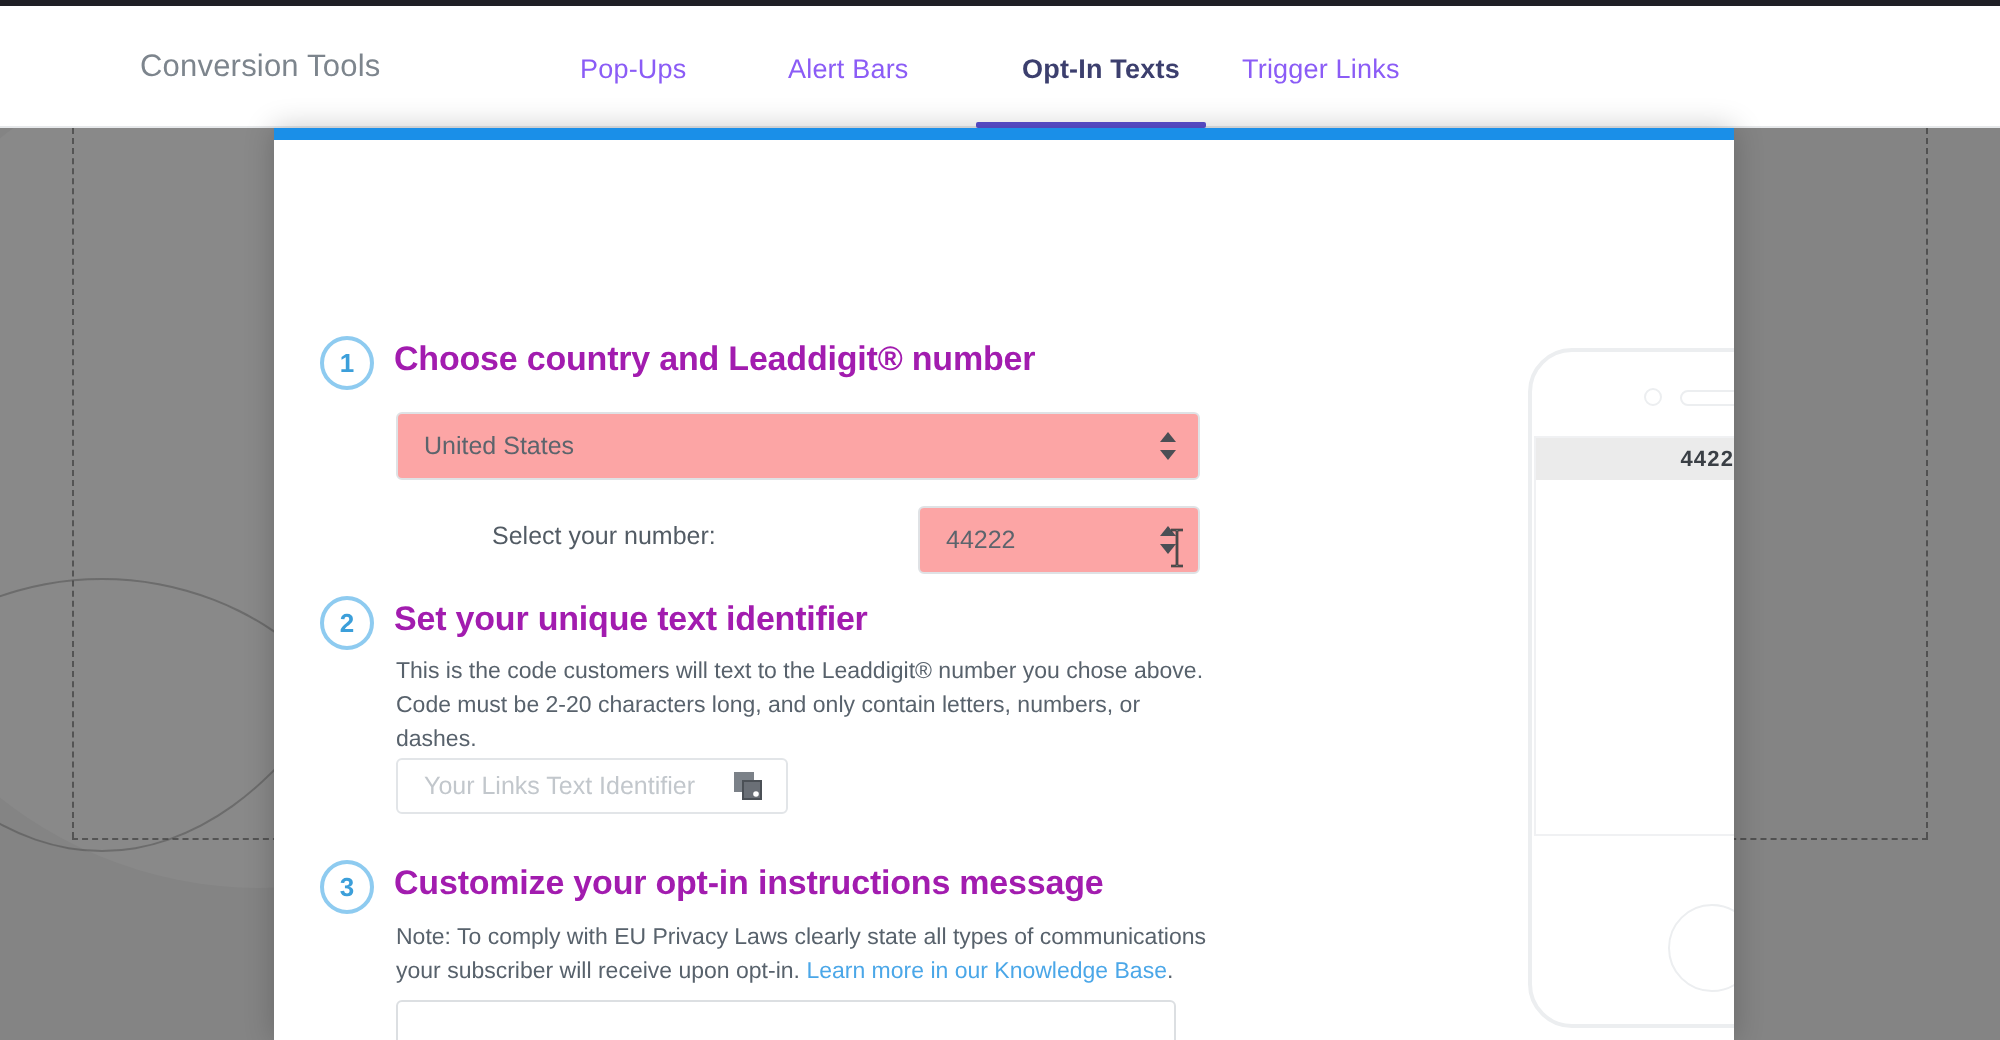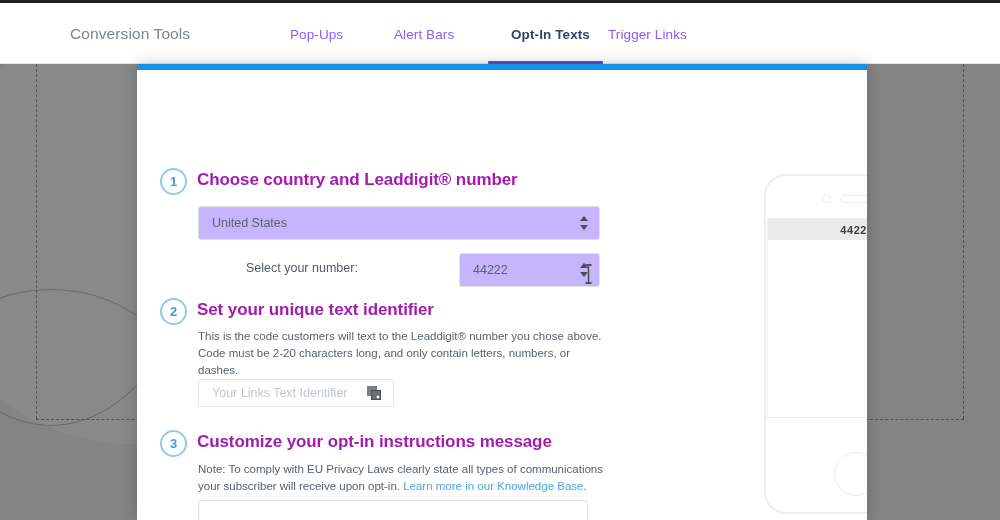--- a/index.html
+++ b/index.html
@@ -175,21 +175,21 @@
   .helper a {
     color: #4ba7e8;
     text-decoration: none;
     font-weight: normal;
   }
 
   
   .select-box {
     position: absolute;
     box-sizing: border-box;
-    background: #c4b5fd;
+    background: #fca5a5;
     border: 1px solid #dfe2e5;
     border-radius: 3px;
     display: flex;
     align-items: center;
   }
   .select-value {
     font-size: 12.5px;
     color: #5c646c;
     padding-left: 13px;
     white-space: nowrap;
@@ -337,21 +337,21 @@
 
   <div class="topbar">
     <div class="topbar-strip"></div>
 
     <div class="brand-title">Conversion Tools</div>
 
     <div class="nav">
       <div class="nav-item" style="left:0px;">Pop-Ups</div>
       <div class="nav-item" style="left:104px;">Alert Bars</div>
       <div class="nav-item active" style="left:209px;margin-left:12px;">Opt-In Texts</div>
-      <div class="nav-item" style="left:318px;text-align:center;">Trigger Links</div>
+      <div class="nav-item" style="left:331px;text-align:center;">Trigger Links</div>
       <div class="nav-underline" style="left:198px; width:115px;"></div>
     </div>
   </div>
 
   <div class="page-bg">
     <div class="bg-sheen"></div>
 
     <div class="guide-v" style="left:36px;"></div>
     <div class="guide-h" style="left:36px; top:355px; width:430px;"></div>
 

